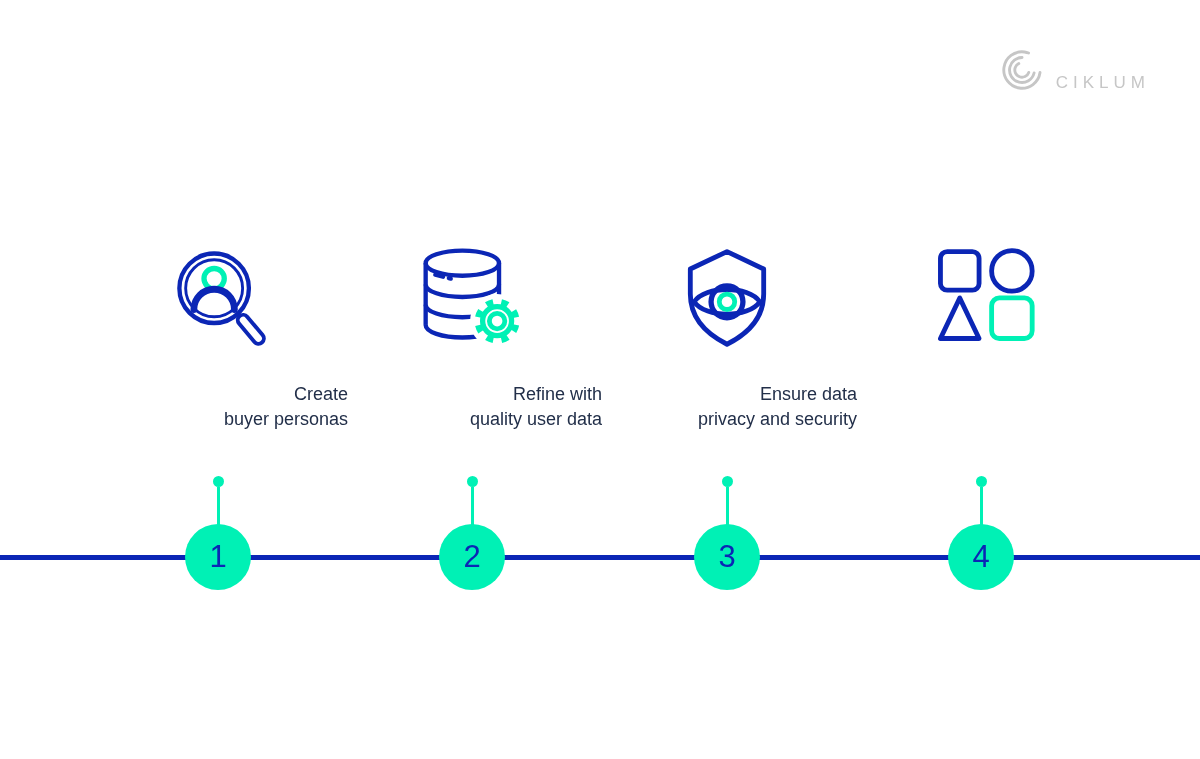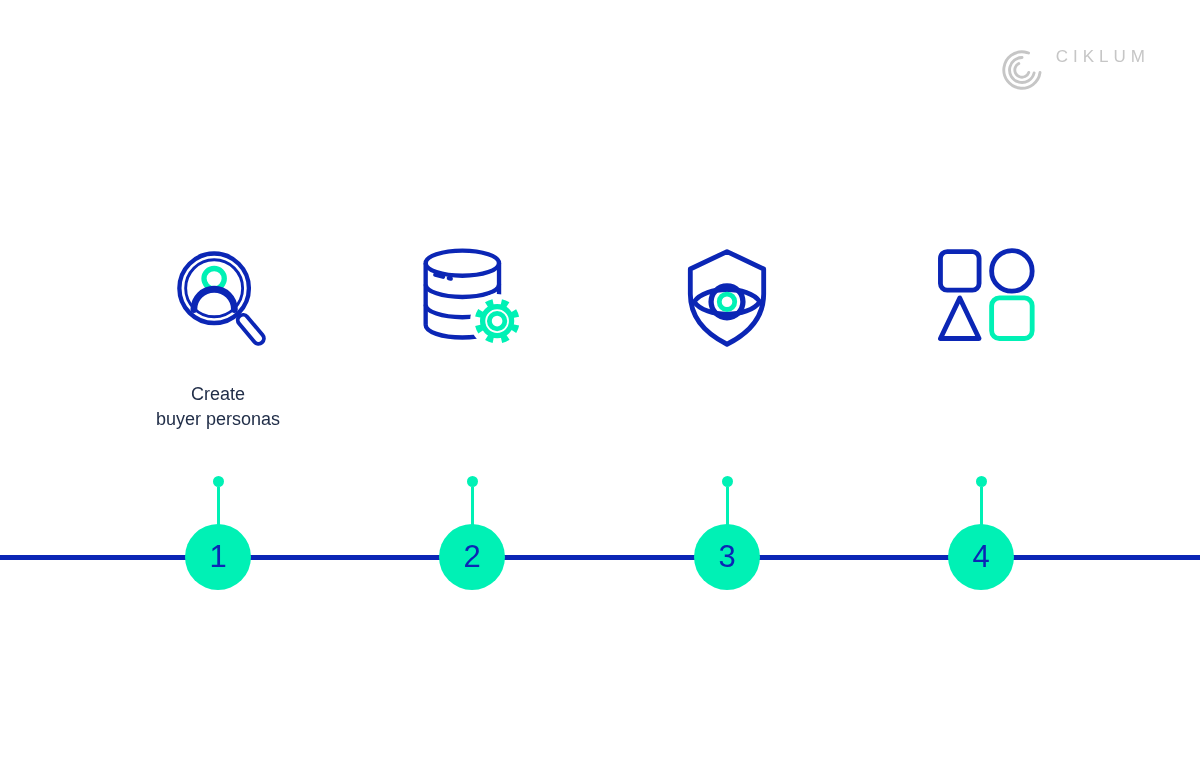--- a/index.html
+++ b/index.html
@@ -16,21 +16,21 @@
     font-family:"Liberation Sans", sans-serif;
     position:relative;
     overflow:hidden;
   }
   .canvas{position:absolute;inset:0;}
 
   
   .logo{
     position:absolute;
     top:47px; right:50px;
-    display:flex; align-items:flex-start; gap:11px;
+    display:flex; align-items:flex-end; gap:11px;
   }
   .logo svg{display:block;}
   .brand-name{
     font-size:17px;
     letter-spacing:5px;
     color:var(--gray);
     font-weight:400;
   }
 
   
@@ -39,21 +39,21 @@
     top:240px;
     width:260px;
     height:352px;
   }
   .icon-wrap{
     height:112px;
     display:flex; justify-content:center; align-items:flex-start;
   }
   .label{
     margin-top:30px;
-    text-align:center;
+    text-align:right;
     white-space:pre-line;
     font-size:18px;
     line-height:25px;
     color:var(--text);
   }
   .dot{
     position:absolute; top:236px;
     left:calc(50% - 5.5px);
     width:11px;height:11px;border-radius:50%;
     background:var(--teal);
@@ -134,36 +134,40 @@
         <path class="st-blue" d="M10,67 A38,13 0 0 0 86,67" stroke-width="4.5"></path>
         <path class="st-blue" d="M10,88 A38,13 0 0 0 86,88" stroke-width="4.5"></path>
         <line class="st-blue" x1="20" y1="36" x2="28" y2="38" stroke-width="4.5" stroke-linecap="round"></line>
         <line class="st-blue" x1="34" y1="39.5" x2="36" y2="40" stroke-width="4.5" stroke-linecap="round"></line>
         <circle class="fill-white" cx="84" cy="84" r="28"></circle>
         <circle class="st-teal" cx="84" cy="84" r="20" stroke-width="6.5" stroke-dasharray="7.2 8.5" transform="rotate(11 84 84)"></circle>
         <circle class="st-teal" cx="84" cy="84" r="15" stroke-width="5.5"></circle>
         <circle class="st-teal" cx="84" cy="84" r="8" stroke-width="5"></circle>
       </svg>
     </div>
+    <div class="label">Refine with
+quality user data</div>
     <div class="dot"></div>
     <div class="stem"></div>
     <div class="node-circle">
       <span>2</span>
     </div>
   </div>
 
   <div class="col" style="left:597px">
     <div class="icon-wrap">
       <svg width="112" height="112" viewBox="0 0 116 116">
         <path class="st-blue" stroke-width="5" stroke-linejoin="round" d="M58,12 L96,30 L96,56 C96,80 82,96 58,108 C34,96 20,80 20,56 L20,30 Z"></path>
         <path class="st-blue" stroke-width="5" stroke-linejoin="round" d="M24,64 C36,47 80,47 92,64 C80,81 36,81 24,64 Z"></path>
         <circle class="st-blue" cx="58" cy="64" r="16.5" stroke-width="5.5"></circle>
         <circle class="st-teal" cx="58" cy="64" r="8" stroke-width="5"></circle>
       </svg>
     </div>
+    <div class="label">Ensure data
+privacy and security</div>
     <div class="dot"></div>
     <div class="stem"></div>
     <div class="node-circle">
       <span>3</span>
     </div>
   </div>
 
   <div class="col" style="left:851px">
     <div class="icon-wrap">
       <svg width="112" height="112" viewBox="0 0 116 116">

